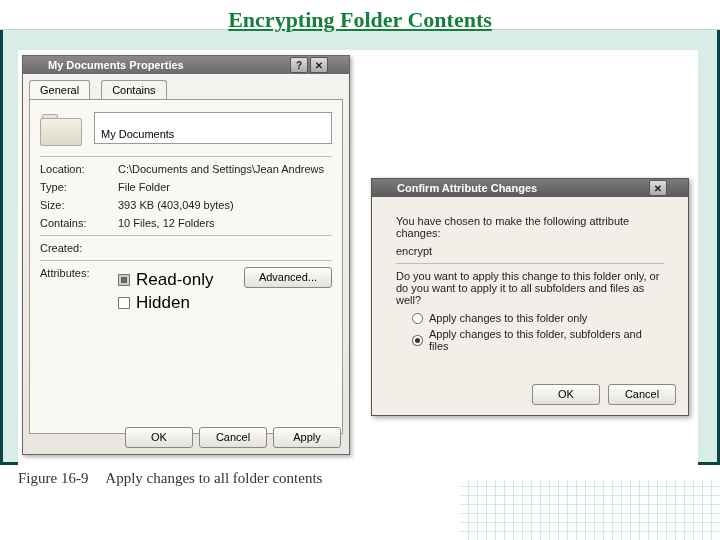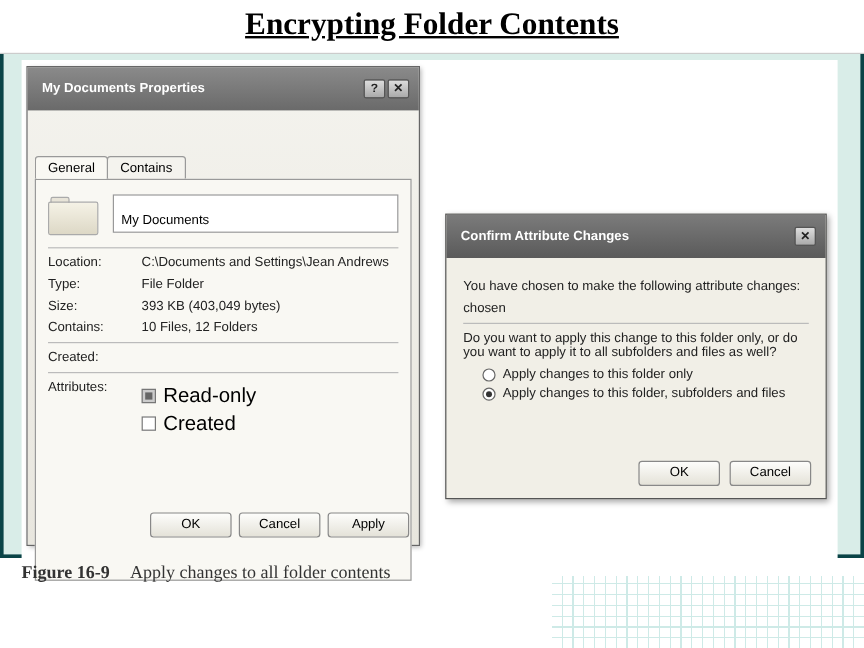--- a/index.html
+++ b/index.html
@@ -16,26 +16,26 @@
     position: absolute;
     top: 0; left: 0;
     width: 720px; height: 465px;
     border: 3px solid #0a4447;
     background: linear-gradient(#0a5a5a 0%, #073d3d 100%);
     background: #d9ede8;
   }
   .slide-title {
     position: absolute;
     top: 0; left: 0; right: 0;
-    height: 45px;
+    height: 30px;
     background: #fff;
     border-bottom: 1px solid #ccc;
-    color: #000000;
+    color: #15803d;
     font-family: "Times New Roman", serif;
-    font-size: 26px;
+    font-size: 22px;
     font-weight: bold;
     text-align: center;
     line-height: 40px;
     text-decoration: underline;
   }
   .content-bg {
     position: absolute;
     top: 50px; left: 18px;
     width: 680px; height: 460px;
     background: #fff;
@@ -44,48 +44,47 @@
   .dlg1 {
     position: absolute;
     top: 55px; left: 22px;
     width: 328px;
     height: 400px;
     background: linear-gradient(#f4f3ee, #e8e6de);
     border: 1px solid #666;
     box-shadow: 2px 2px 4px rgba(0,0,0,0.3);
   }
   .titlebar {
-    height: 36px;
+    height: 18px;
     background: linear-gradient(#8a8a8a, #6a6a6a);
     color: #fff;
     font-size: 11px;
     font-weight: bold;
     display: flex;
     align-items: center;
-    padding: 0 8px;
+    padding: 0 21px;
   }
   .titlebar-text { flex: 1; padding-left: 4px; }
   .titlebar-btn {
     width: 18px; height: 16px;
     background: linear-gradient(#ddd, #aaa);
     border: 1px solid #555;
     border-radius: 2px;
     margin-left: 2px;
     display: flex;
     align-items: center;
     justify-content: center;
     color: #222;
     font-size: 10px;
     font-weight: bold;
   }
   .tabs {
     display: flex;
     padding: 6px 6px 0 6px;
-    gap: 0;
-    margin-top: 32px;
+    gap: 12px;
   }
   .tab {
     padding: 3px 10px;
     background: #f4f3ee;
     border: 1px solid #999;
     border-bottom: none;
     border-radius: 3px 3px 0 0;
     font-size: 11px;
     margin-right: -1px;
   }
@@ -186,21 +185,21 @@
     width: 318px;
     height: 238px;
     background: #f1efe7;
     border: 1px solid #555;
     box-shadow: 2px 2px 5px rgba(0,0,0,0.35);
   }
   .dlg2 .titlebar {
     background: linear-gradient(#7b7b7b, #5a5a5a);
   }
   .dlg2-body {
-    padding: 12px 14px;
+    padding: 12px 24px;
     font-size: 11px;
     color: #222;
   }
   .dlg2-body p { margin: 6px 0; }
   .indent { margin-left: 20px; }
   .radio-row {
     display: flex; align-items: center; gap: 6px;
     margin: 4px 0 4px 16px;
     font-size: 11px;
   }
@@ -224,21 +223,21 @@
     bottom: 10px; right: 12px;
     display: flex; gap: 8px;
   }
   .caption {
     position: absolute;
     top: 470px; left: 18px;
     font-family: Georgia, serif;
     font-size: 15px;
     color: #333;
   }
-  .caption b { font-weight: bold; margin-right: 14px; }
+  .caption b { font-weight: normal; margin-right: 14px; }
   .deco {
     position:absolute;
     bottom:0; right:0;
     width:260px; height:60px;
     opacity:0.5;
     background:
       repeating-linear-gradient(0deg, transparent 0 8px, #9fd6d0 8px 9px),
       repeating-linear-gradient(90deg, transparent 0 8px, #9fd6d0 8px 9px);
   }
 </style>
@@ -289,40 +288,41 @@
     <div class="hr"></div>
     <div class="prop-row attr-row">
       <div class="prop-label">Attributes:</div>
       <div class="attr-checks">
         <div class="chk">
           <div class="chk-box tristate"></div>
           <span>Read-only</span>
         </div>
         <div class="chk">
           <div class="chk-box"></div>
-          <span>Created</span>
+          <span>Hidden</span>
         </div>
       </div>
+      <div class="btn">Advanced...</div>
     </div>
   </div>
   <div class="dlg1-buttons">
     <div class="btn">OK</div>
     <div class="btn">Cancel</div>
     <div class="btn">Apply</div>
   </div>
 </div>
 
 <div class="dlg2">
   <div class="titlebar">
     <span class="titlebar-text">Confirm Attribute Changes</span>
     <div class="titlebar-btn">✕</div>
   </div>
   <div class="dlg2-body">
     <p>You have chosen to make the following attribute changes:</p>
-    <p class="indent">chosen</p>
+    <p class="indent">encrypt</p>
     <div class="hr"></div>
     <p>Do you want to apply this change to this folder only, or do you want to apply it to all subfolders and files as well?</p>
     <div class="radio-row">
       <div class="radio"></div>
       <span>Apply changes to this folder only</span>
     </div>
     <div class="radio-row">
       <div class="radio on"></div>
       <span>Apply changes to this folder, subfolders and files</span>
     </div>

